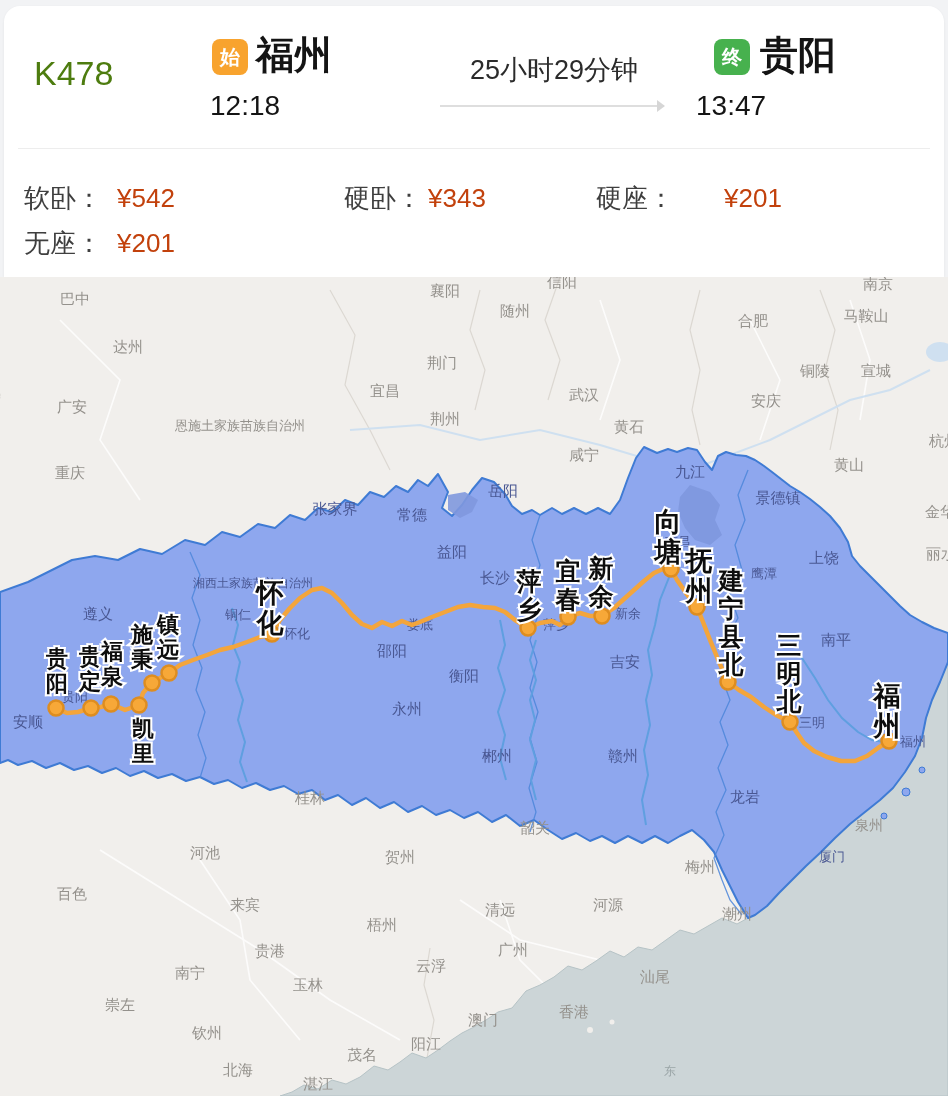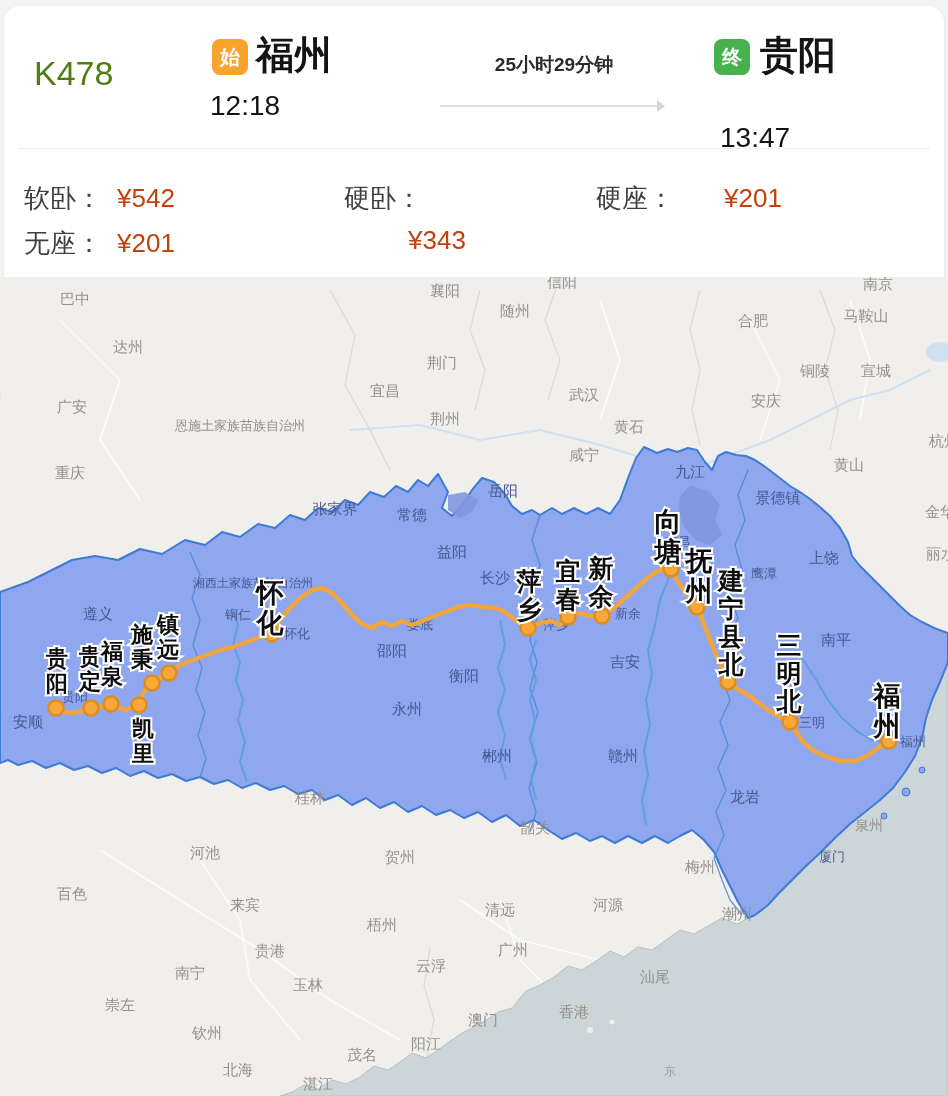--- a/index.html
+++ b/index.html
@@ -19,33 +19,33 @@
     position:absolute;top:33px;width:36px;height:36px;border-radius:8px;
     color:#fff;font-size:20px;font-weight:700;text-align:center;line-height:37px;
   }
   .badge.start{left:208px;background:#F8A32E;}
   .badge.end{left:710px;background:#47B14E;}
   .city{position:absolute;top:24px;font-size:38px;font-weight:700;color:#141414;}
   .city.origin{left:252px;}
   .city.dest{left:756px;}
   .time{position:absolute;top:84px;font-size:28px;color:#141414;}
   .time.origin{left:206px;}
-  .time.dest{left:716px;margin-top:32px;}
+  .time.dest{left:692px;}
   .duration{position:absolute;left:400px;top:46px;width:300px;text-align:center;
-    font-size:19px;font-weight:700;color:#2B2B2B;}
+    font-size:27px;font-weight:400;color:#2B2B2B;}
   .dur-arrow{position:absolute;left:436px;top:99px;width:224px;height:2px;background:#dedede;}
   .dur-arrow:after{content:"";position:absolute;right:-1px;top:-5px;border:6px solid transparent;
     border-left:8px solid #d6d6d6;border-right:0;}
   .divider{position:absolute;left:14px;right:14px;top:142px;height:1px;background:#ededed;}
   .price-row{position:absolute;left:0;right:0;font-size:26px;line-height:32px;}
   .price-row.r1{top:176px;} .price-row.r2{top:221px;}
   .pl{position:absolute;color:#3f3f3f;}
   .pv{position:absolute;color:#c2410c;}
   .pl.c1{left:20px;} .pv.c1{left:113px;}
-  .pl.c2{left:320px;margin-left:20px;} .pv.c2{left:404px;margin-top:42px;}
+  .pl.c2{left:320px;margin-left:20px;} .pv.c2{left:424px;}
   .pl.c3{left:592px;} .pv.c3{left:720px;}
   #map{position:absolute;left:0;top:277px;width:948px;height:819px;background:#F1EFEC;}
   #map svg{display:block;}
   text.lbl-land{fill:#94918C;}
   text.lbl-blue{fill:#495792;}
   text.lbl-sea{fill:#9AA5A7;}
   text.station-name{fill:#0D0D0D;font-weight:700;stroke:#ffffff;stroke-width:4px;paint-order:stroke;}
 </style>
 </head>
 <body>

